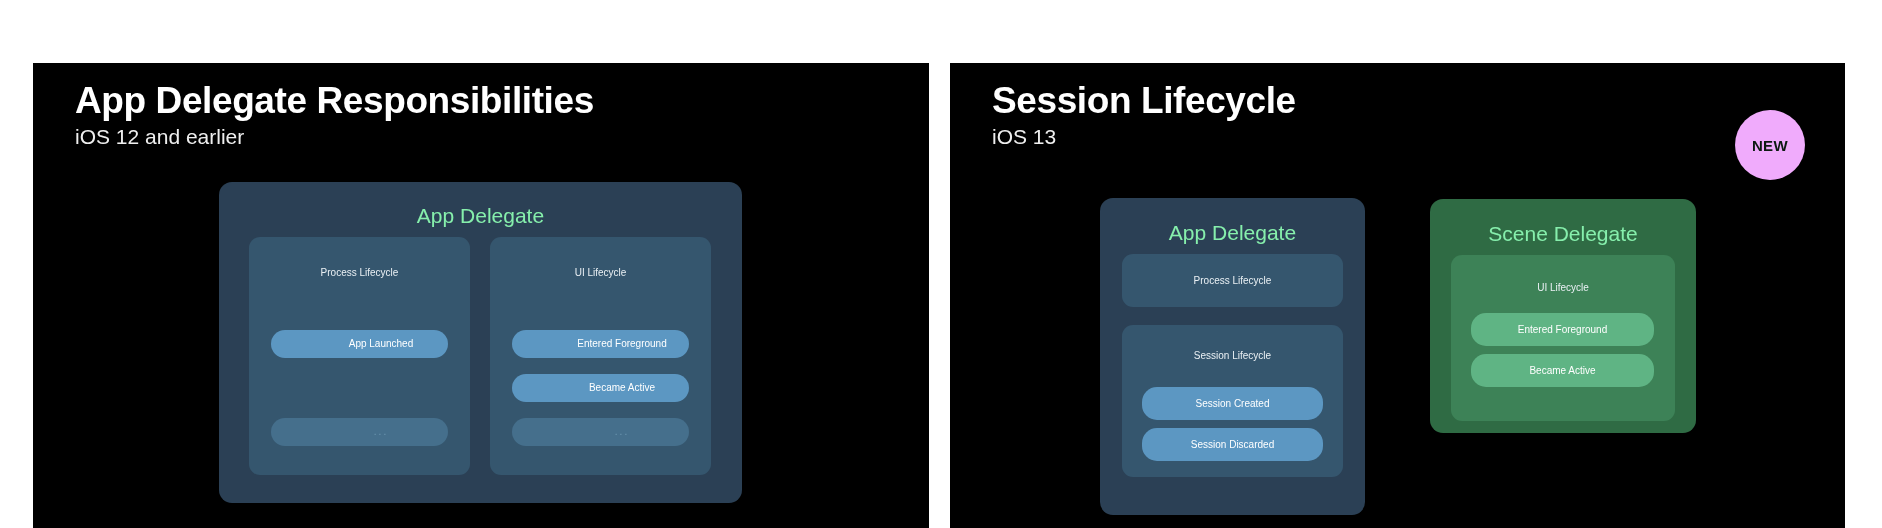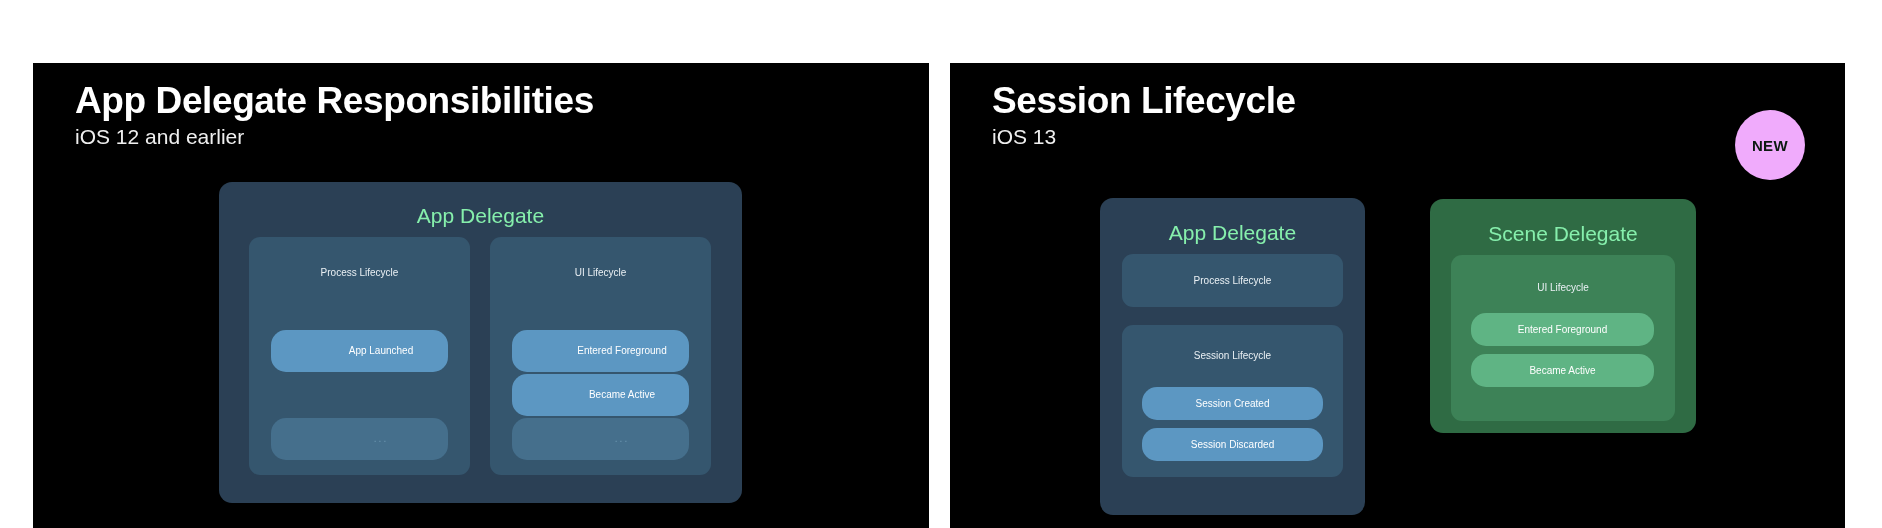--- a/index.html
+++ b/index.html
@@ -123,21 +123,21 @@
   }
 
   
   #l-appdelegate { left: 186px; top: 119px; width: 523px; height: 321px; }
   #l-appdelegate > .card-title { margin-top: 23px; }
 
   #l-col-process { left: 30px; top: 55px; width: 221px; height: 238px; }
   #l-col-ui      { left: 271px; top: 55px; width: 221px; height: 238px; }
   .group > .group-title { margin-top: 31px; }
 
-  .l-chip { position: absolute; left: 22px; width: 177px; height: 42px; padding-left: 43px; }
+  .l-chip { position: absolute; left: 22px; width: 177px; height: 28px; padding-left: 43px; }
   .l-chip-1 { top: 93px; }
   .l-chip-2 { top: 137px; }
   .l-chip-3 { top: 181px; }
 
   
   #r-appdelegate { left: 150px; top: 135px; width: 265px; height: 317px; }
   #r-appdelegate > .card-title { margin-top: 24px; }
 
   #r-box-process { left: 22px; top: 56px; width: 221px; height: 53px;
                    display: flex; align-items: center; justify-content: center; }

